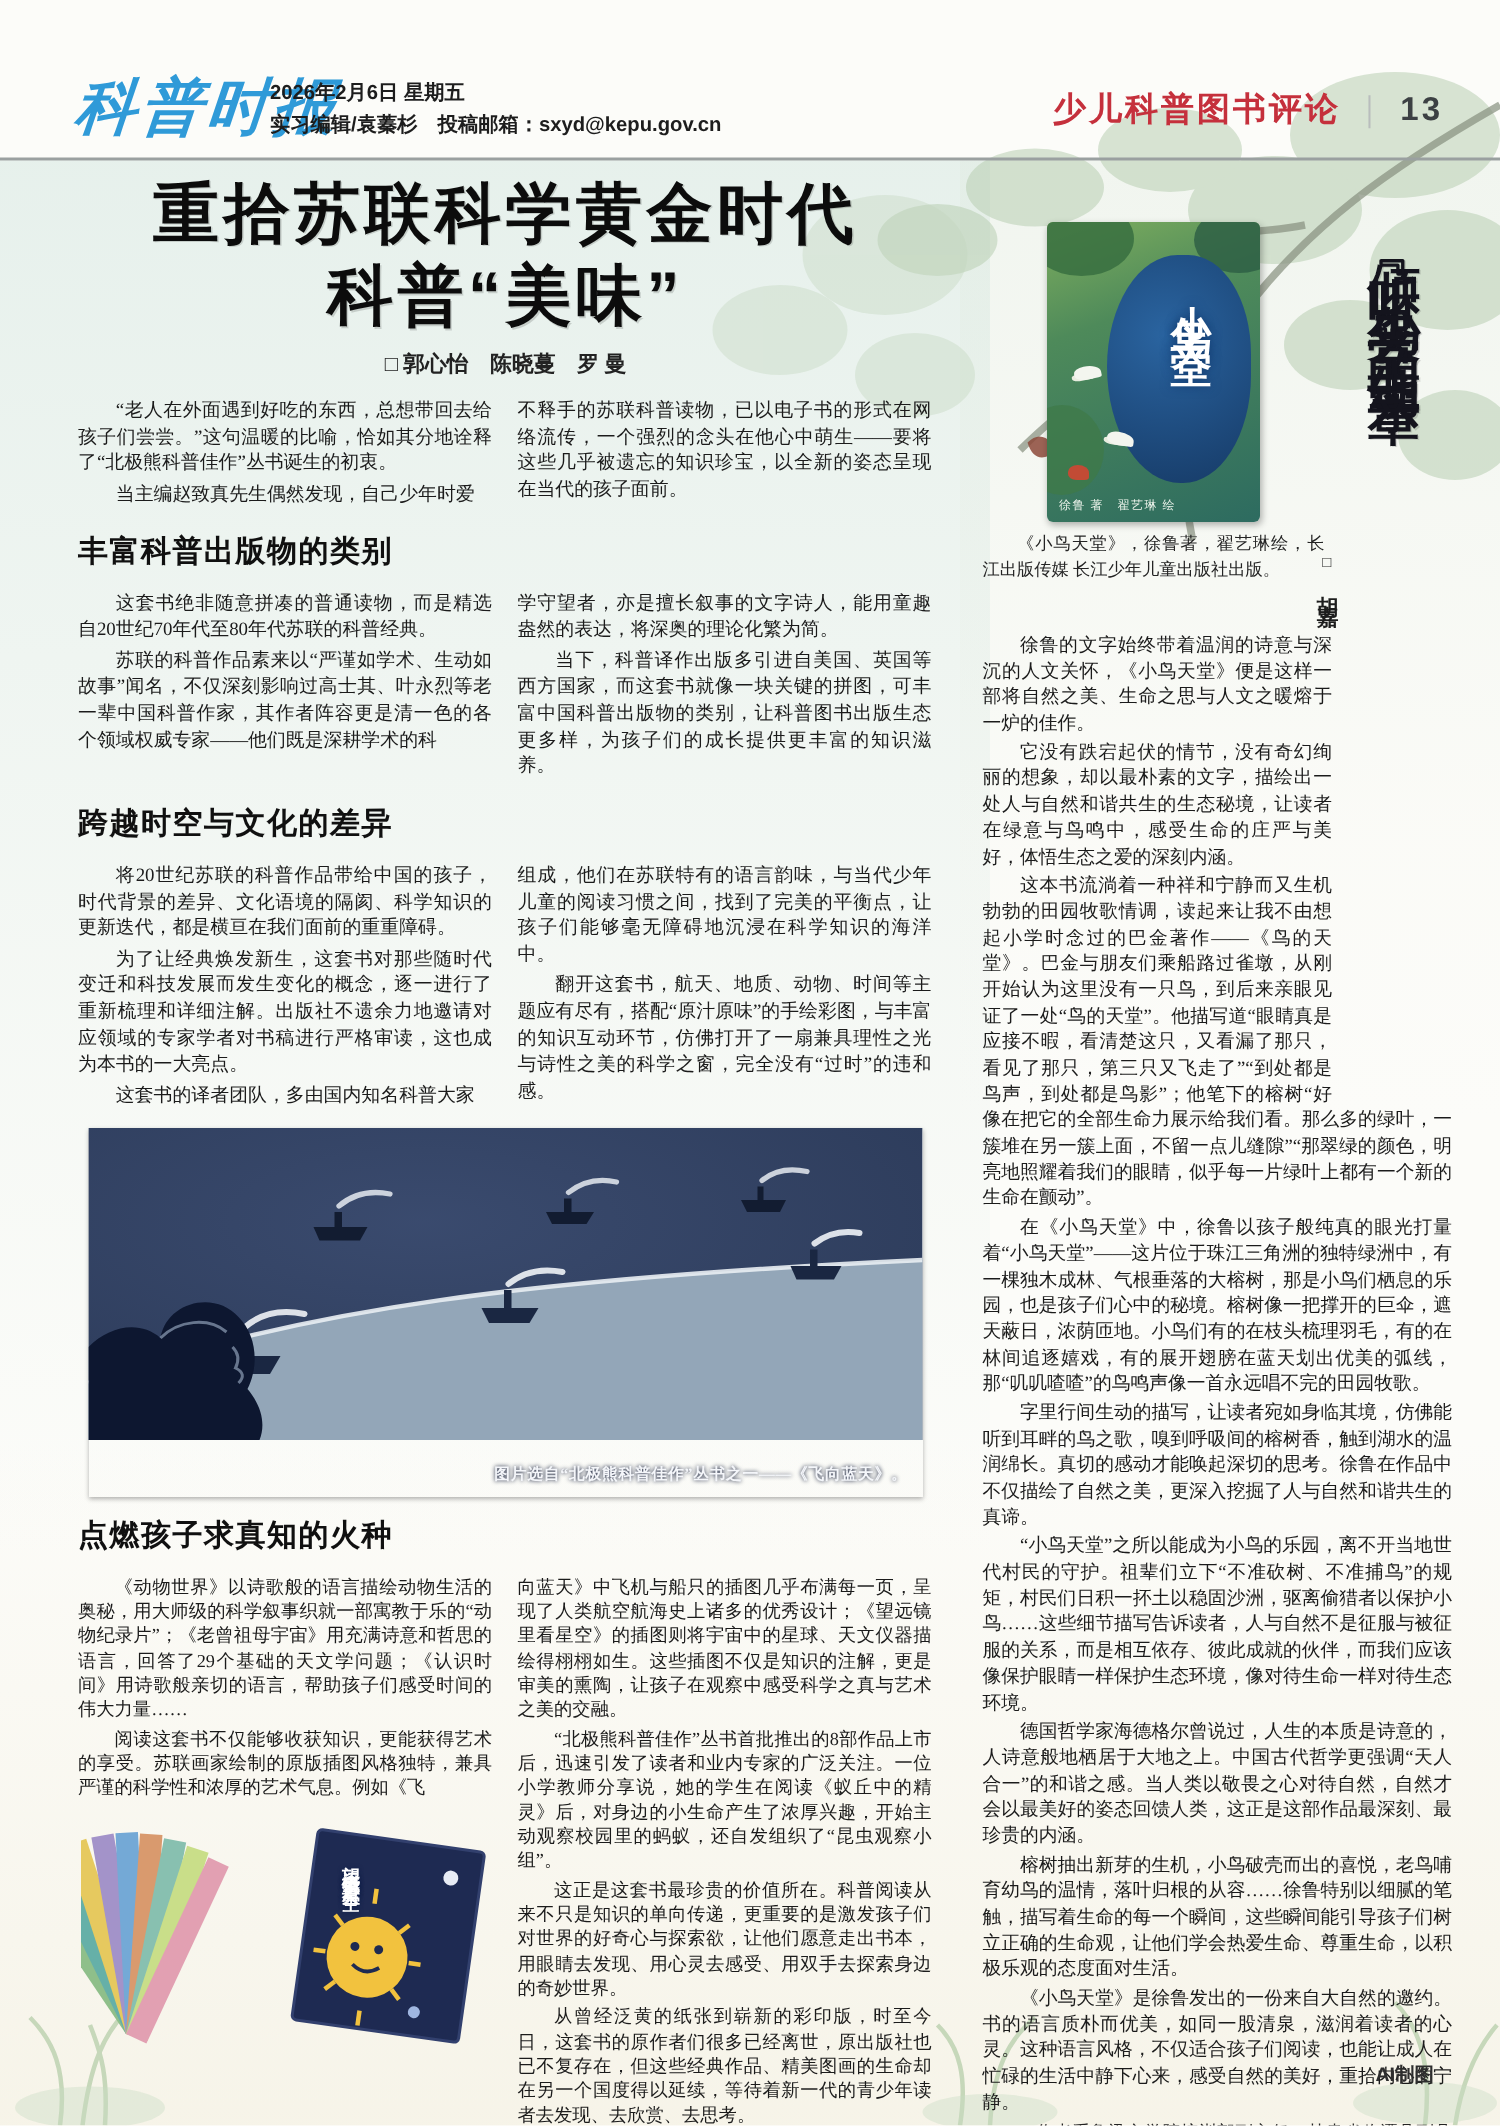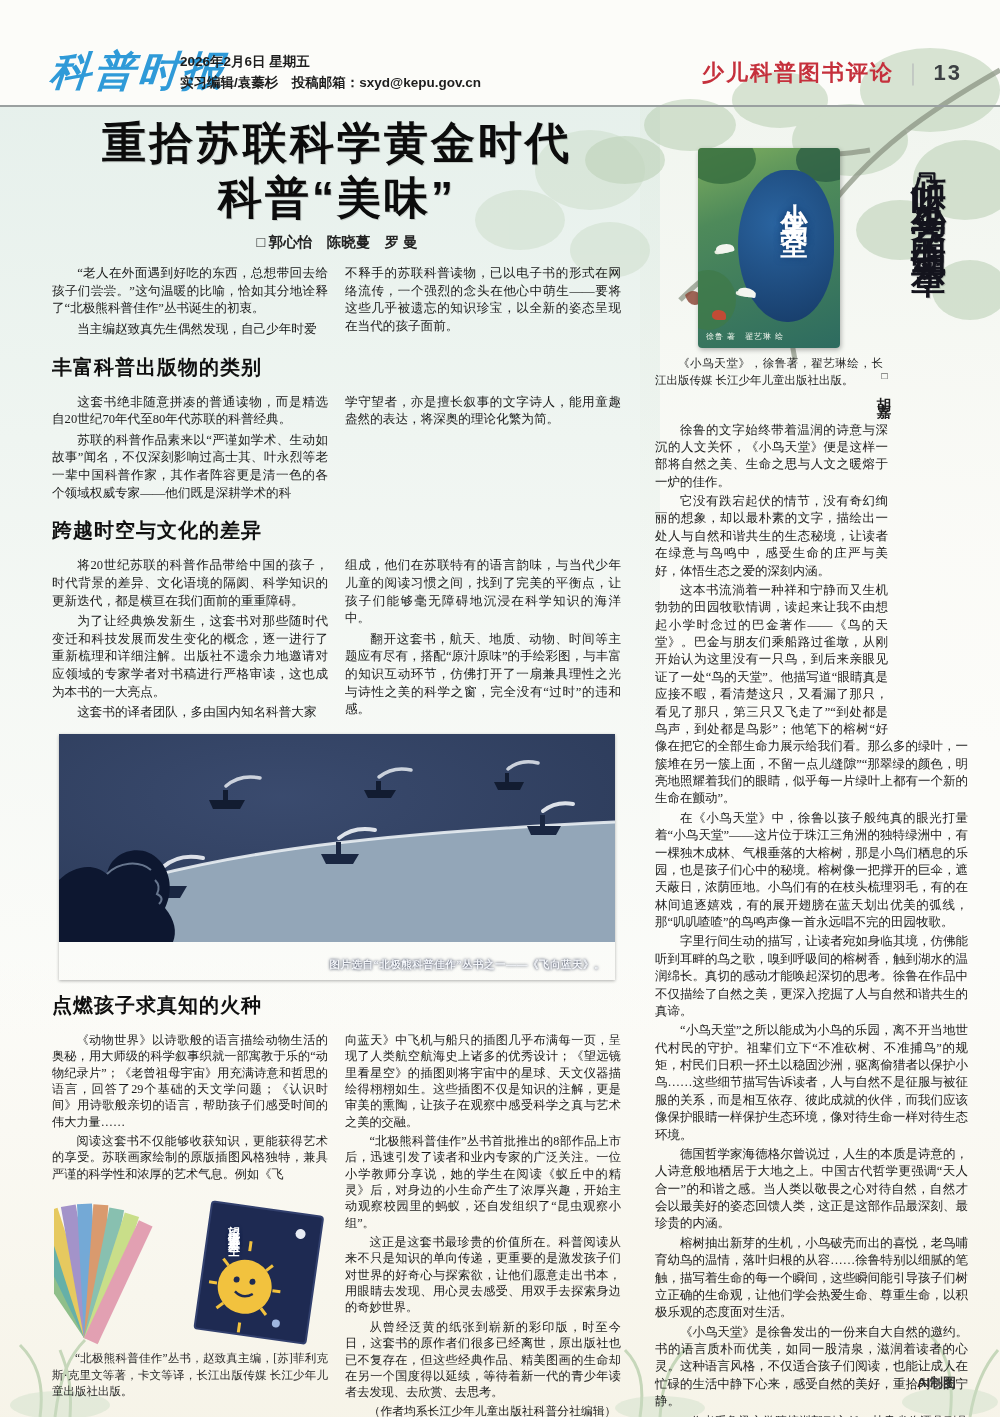--- a/index.html
+++ b/index.html
@@ -158,20 +158,21 @@
   </div>
 
   <div class="sec-h">丰富科普出版物的类别</div>
   <div class="twocol">
     <div class="col">
         <p>这套书绝非随意拼凑的普通读物，而是精选自20世纪70年代至80年代苏联的科普经典。</p>
         <p>苏联的科普作品素来以“严谨如学术、生动如故事”闻名，不仅深刻影响过高士其、叶永烈等老一辈中国科普作家，其作者阵容更是清一色的各个领域权威专家——他们既是深耕学术的科</p>
       </div>
     <div class="col">
         <p class="cont">学守望者，亦是擅长叙事的文字诗人，能用童趣盎然的表达，将深奥的理论化繁为简。</p>
+        <p>当下，科普译作出版多引进自美国、英国等西方国家，而这套书就像一块关键的拼图，可丰富中国科普出版物的类别，让科普图书出版生态更多样，为孩子们的成长提供更丰富的知识滋养。</p>
       </div>
   </div>
 
   <div class="sec-h">跨越时空与文化的差异</div>
   <div class="twocol">
     <div class="col">
         <p>将20世纪苏联的科普作品带给中国的孩子，时代背景的差异、文化语境的隔阂、科学知识的更新迭代，都是横亘在我们面前的重重障碍。</p>
         <p>为了让经典焕发新生，这套书对那些随时代变迁和科技发展而发生变化的概念，逐一进行了重新梳理和详细注解。出版社不遗余力地邀请对应领域的专家学者对书稿进行严格审读，这也成为本书的一大亮点。</p>
         <p>这套书的译者团队，多由国内知名科普大家</p>
       </div>
@@ -264,21 +265,20 @@
                 <line x1="211" y1="119" x2="217" y2="125"></line>
               <line x1="217" y1="75" x2="211" y2="81"></line>
                 <line x1="173" y1="119" x2="167" y2="125"></line>
             </g>
             <circle cx="240" cy="40" r="5" fill="#e8ecf5"></circle>
               <circle cx="228" cy="132" r="4" fill="#9fb6e0"></circle>
           </g>
         </svg>
         <div class="stack-title">望远镜里看星空</div>
       </div>
-      <p class="book-cap">“北极熊科普佳作”丛书，赵致真主编，[苏]菲利克斯·克里文等著，卡文等译，长江出版传媒 长江少年儿童出版社出版。</p>
     </div>
     <div class="col">
       <div>
           <p class="cont">向蓝天》中飞机与船只的插图几乎布满每一页，呈现了人类航空航海史上诸多的优秀设计；《望远镜里看星空》的插图则将宇宙中的星球、天文仪器描绘得栩栩如生。这些插图不仅是知识的注解，更是审美的熏陶，让孩子在观察中感受科学之真与艺术之美的交融。</p>
           <p>“北极熊科普佳作”丛书首批推出的8部作品上市后，迅速引发了读者和业内专家的广泛关注。一位小学教师分享说，她的学生在阅读《蚁丘中的精灵》后，对身边的小生命产生了浓厚兴趣，开始主动观察校园里的蚂蚁，还自发组织了“昆虫观察小组”。</p>
           <p>这正是这套书最珍贵的价值所在。科普阅读从来不只是知识的单向传递，更重要的是激发孩子们对世界的好奇心与探索欲，让他们愿意走出书本，用眼睛去发现、用心灵去感受、用双手去探索身边的奇妙世界。</p>
           <p>从曾经泛黄的纸张到崭新的彩印版，时至今日，这套书的原作者们很多已经离世，原出版社也已不复存在，但这些经典作品、精美图画的生命却在另一个国度得以延续，等待着新一代的青少年读者去发现、去欣赏、去思考。</p>
         </div>
       <p class="credit">（作者均系长江少年儿童出版社科普分社编辑）</p>
     </div>

